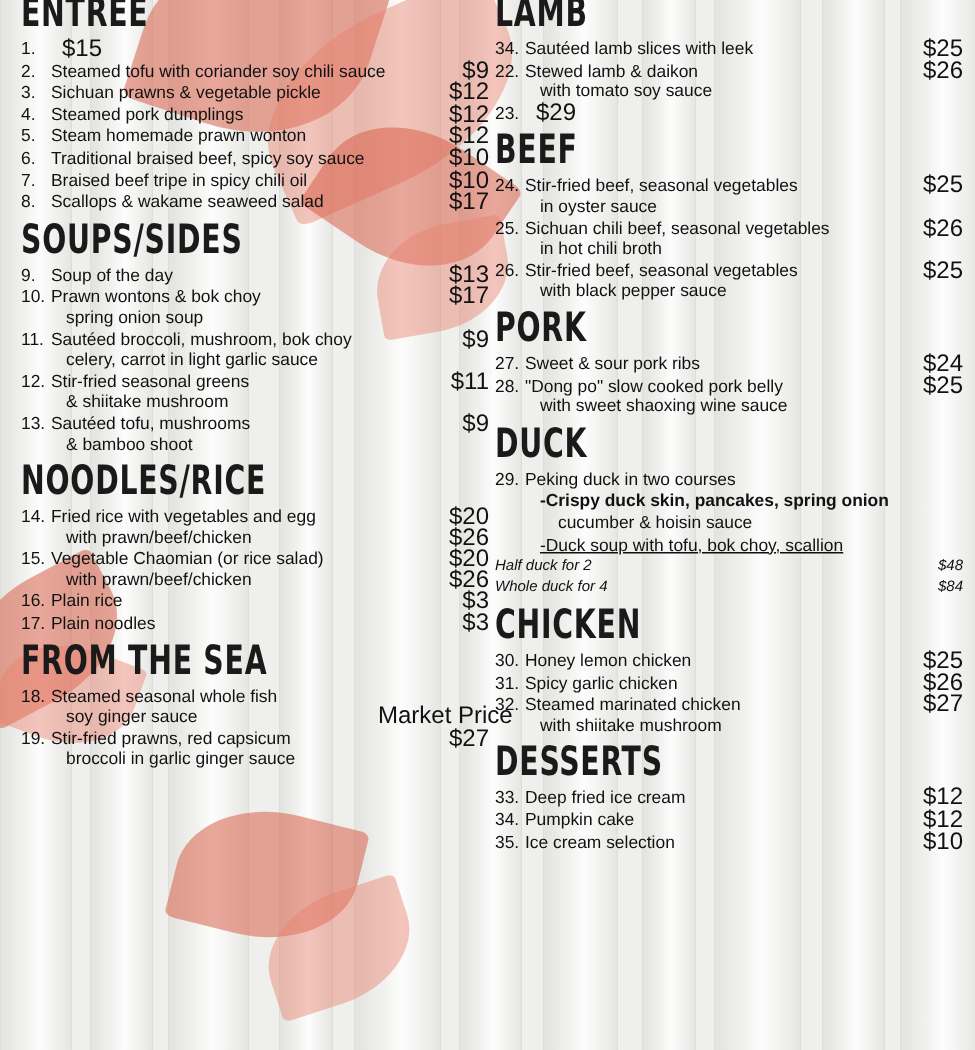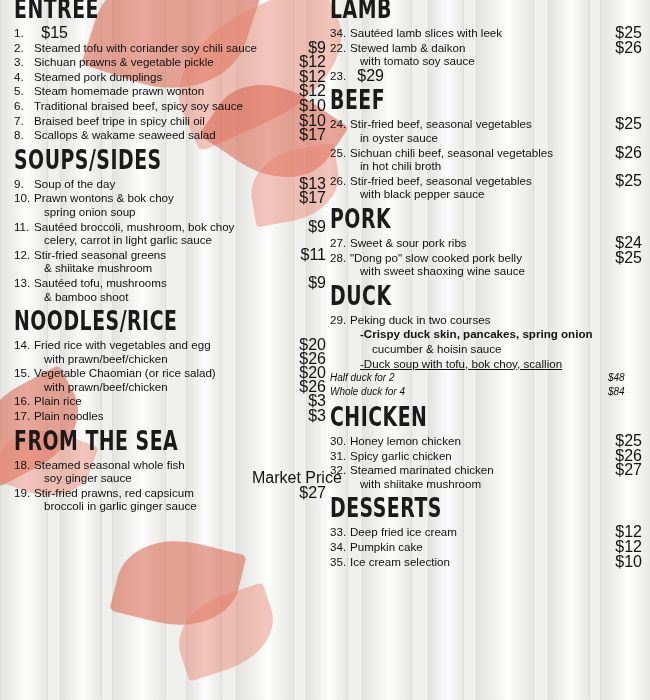--- a/index.html
+++ b/index.html
@@ -61,21 +61,21 @@
   .item .num{width:20px;flex:none;text-align:left;}
   .item .txt{flex:1 1 auto;padding-right:4px;}
   .item .txt .sub{display:block;padding-left:10px;}
   .item .price{
     width:34px;flex:none;text-align:right;font-size:16px;
     white-space:nowrap;
   }
   .item .price.wide{width:74px;font-weight:normal;}
   .rowflat{display:flex;font-size:10px;line-height:14px;font-style:italic;}
   .rowflat .txt{flex:1 1 auto;}
-  .rowflat .price{width:34px;}
+  .rowflat .price{width:34px;text-align:right;}
 </style>
 </head>
 <body>
 
 <div class="bg">
   <div class="bamboo" style="left:0px;width:46px;"></div>
   <div class="bamboo" style="left:60px;width:40px;"></div>
   <div class="bamboo" style="left:112px;width:52px;"></div>
   <div class="bamboo" style="left:186px;width:34px;"></div>
   <div class="bamboo" style="left:236px;width:56px;"></div>

